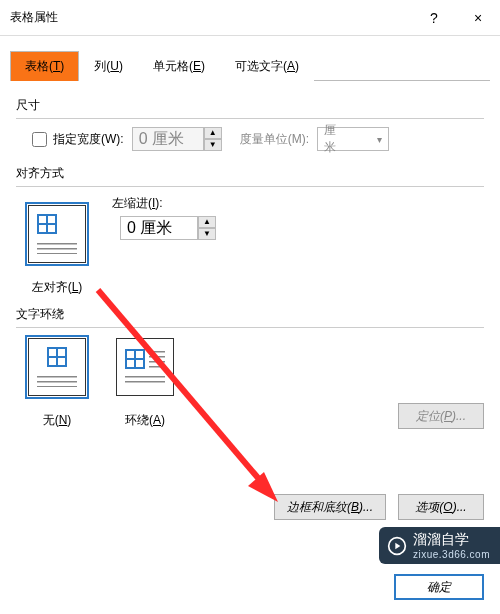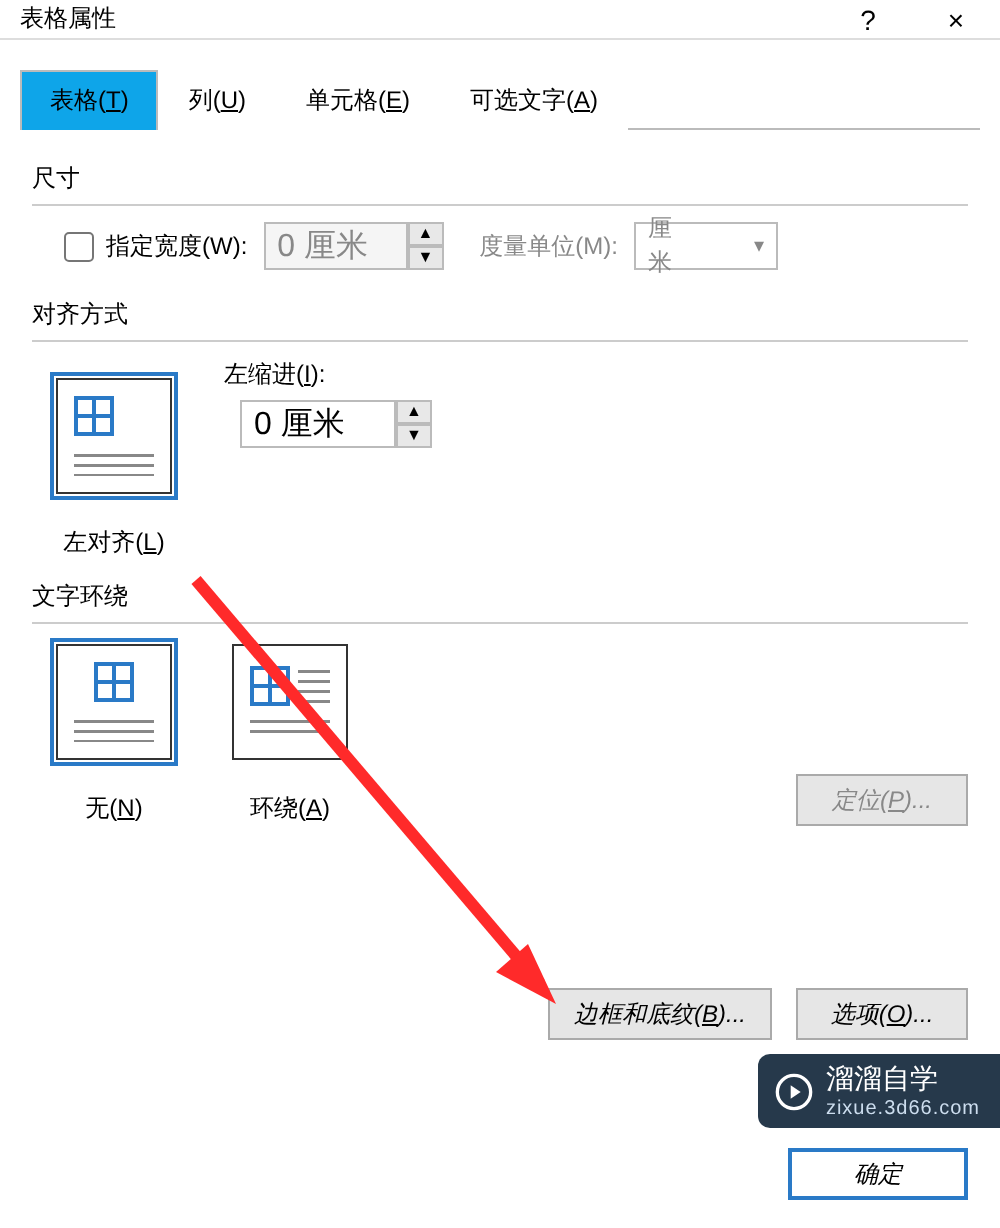--- a/index.html
+++ b/index.html
@@ -8,21 +8,21 @@
     font-family: "Microsoft YaHei", "SimSun", sans-serif;
     font-size: 12px;
     background: #fff;
     color: #000;
     width: 500px;
     height: 614px;
     position: relative;
     overflow: hidden;
   }
   .titlebar {
-    height: 20px;
+    height: 36px;
     display: flex;
     align-items: center;
     padding: 0 0 0 10px;
     border-bottom: 1px solid #ddd;
     background: #fff;
   }
   .titlebar .title { flex: 1; font-size: 12px; }
   .titlebar .btn {
     width: 44px; height: 32px;
     display: flex; align-items: center; justify-content: center;
@@ -39,21 +39,21 @@
     border: 1px solid transparent;
     border-bottom: none;
     position: relative;
     top: 1px;
     background: #fff;
     color: #000;
   }
   .tab .ul { text-decoration: underline; }
   .tab.active {
     border-color: #bbb;
-    background: #0ea5e9;
+    background: #f97316;
   }
   .content {
     padding: 10px 16px 0 16px;
   }
   .row { display: flex; align-items: center; flex-wrap: wrap; }
   .cb {
     width: 15px; height: 15px; margin: 0 6px 0 10px;
   }
   .spin-group {
     display: inline-flex;

